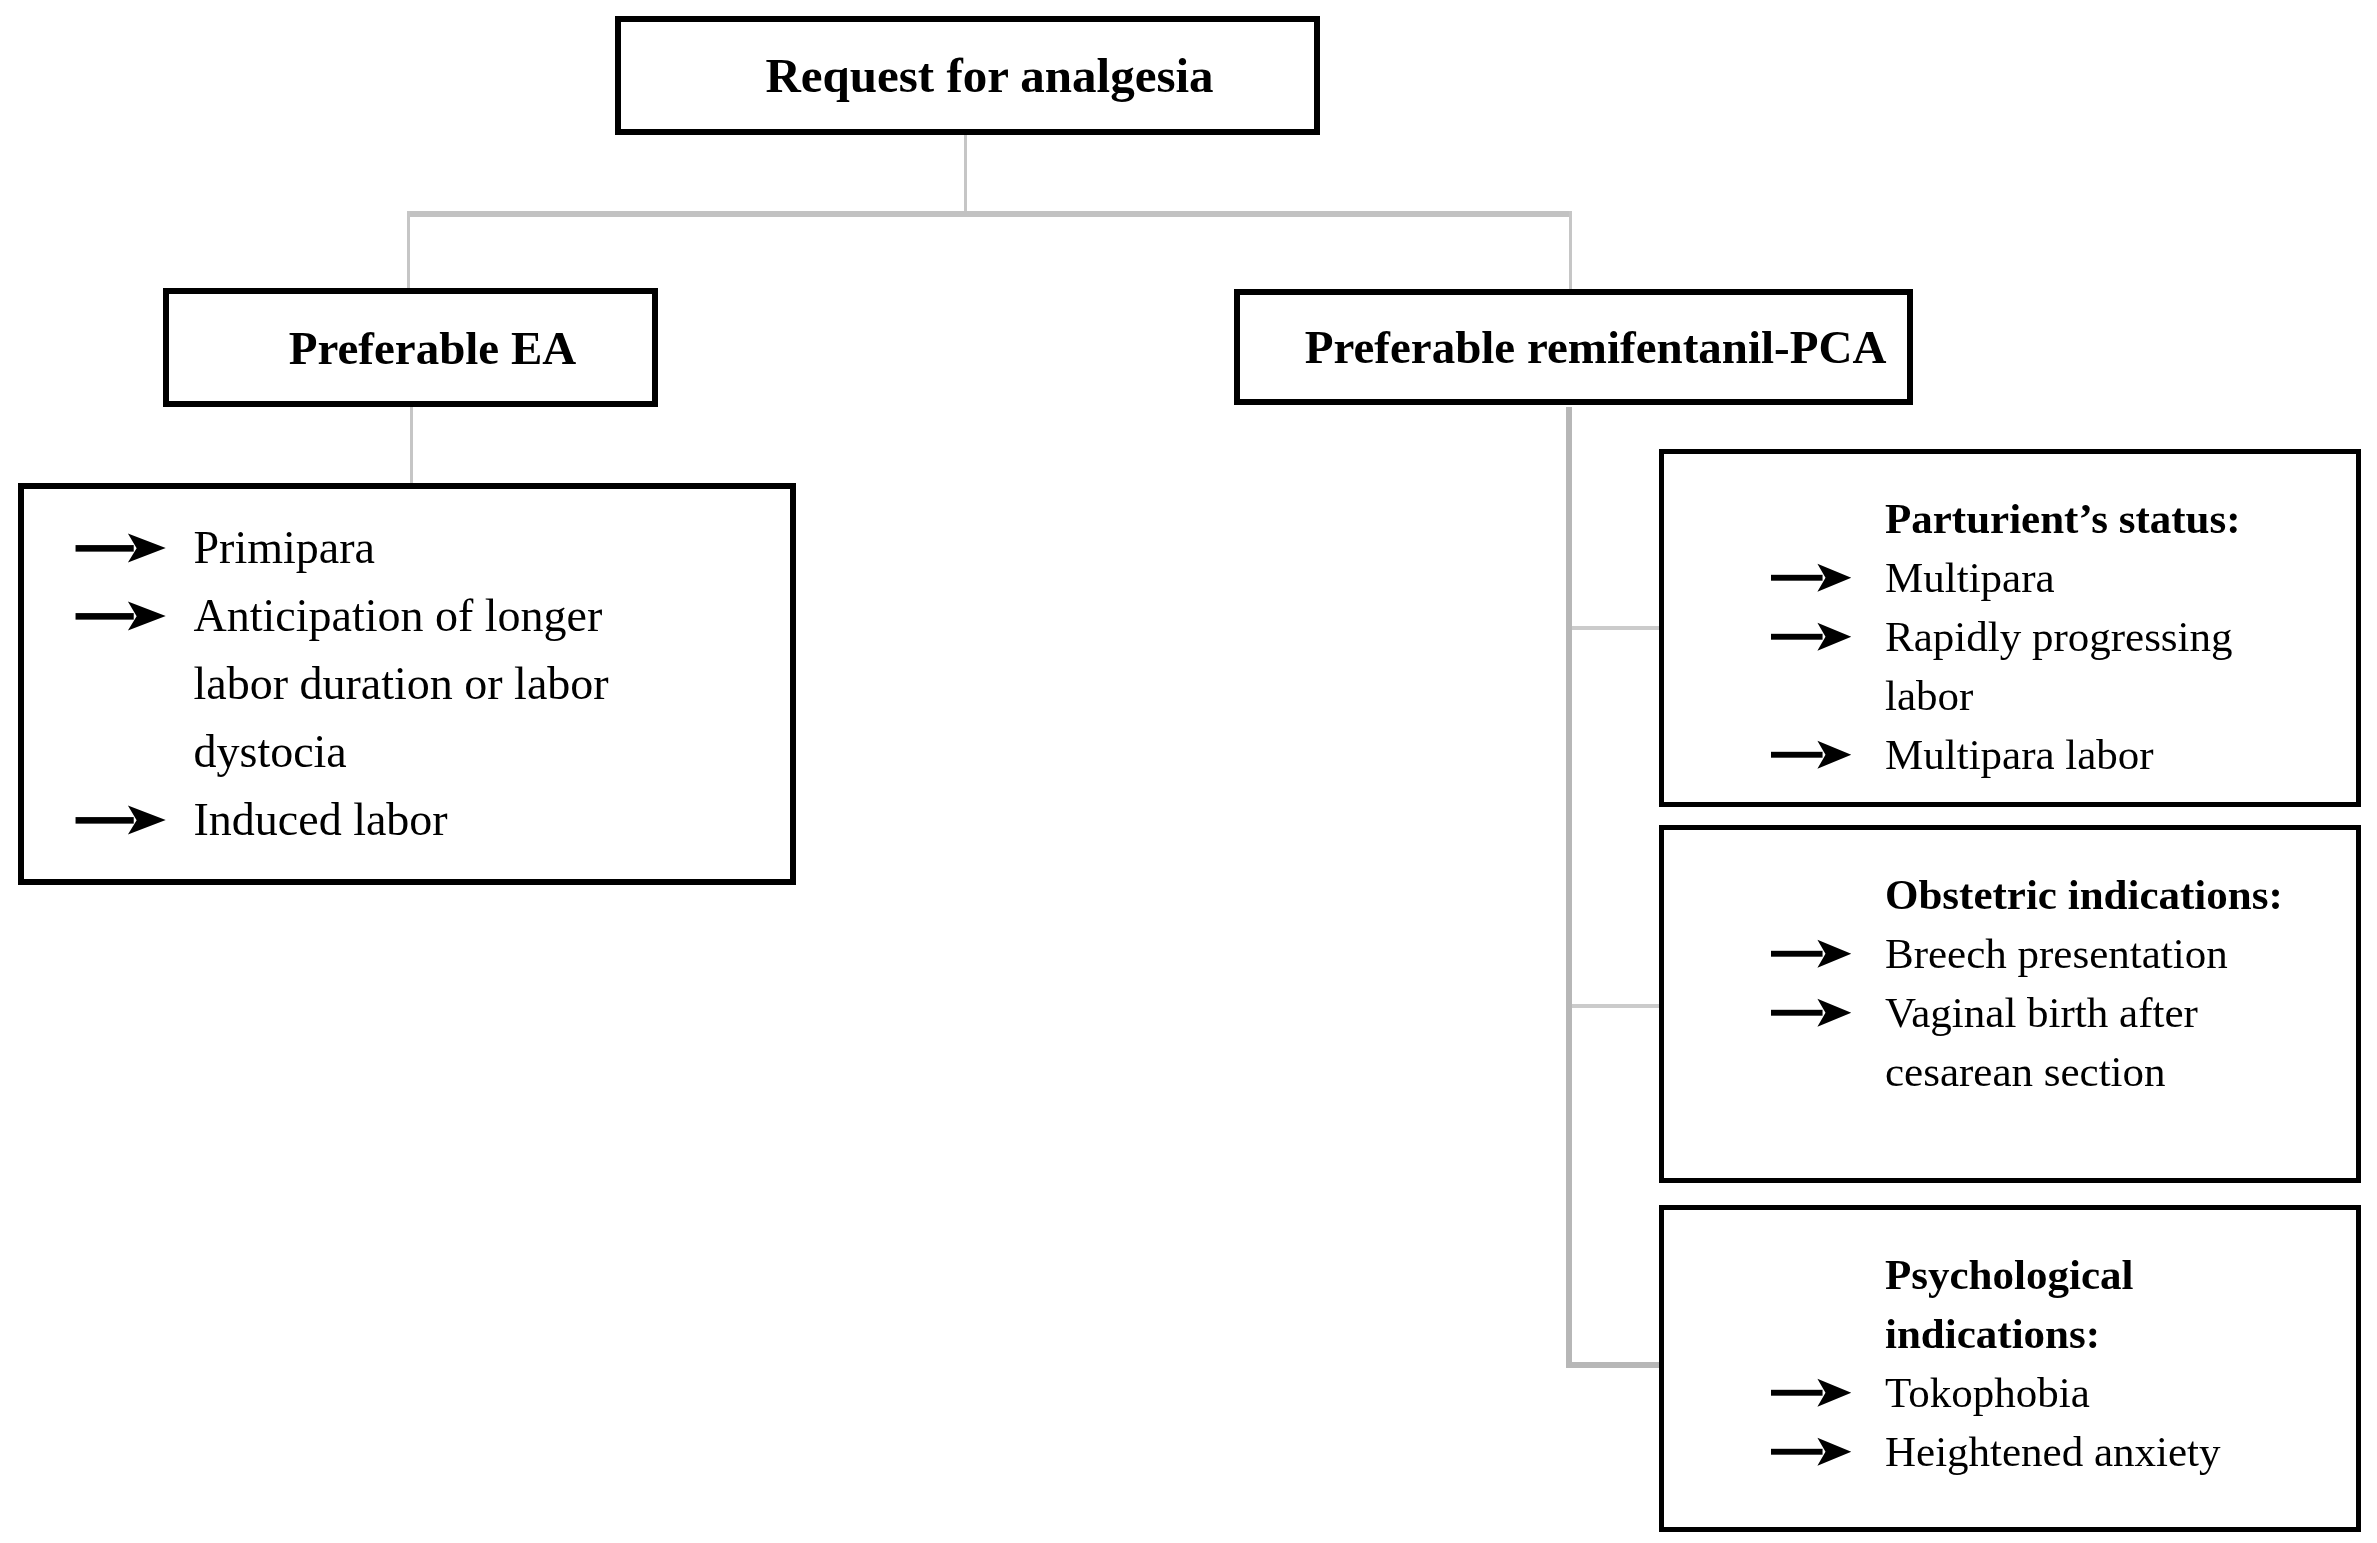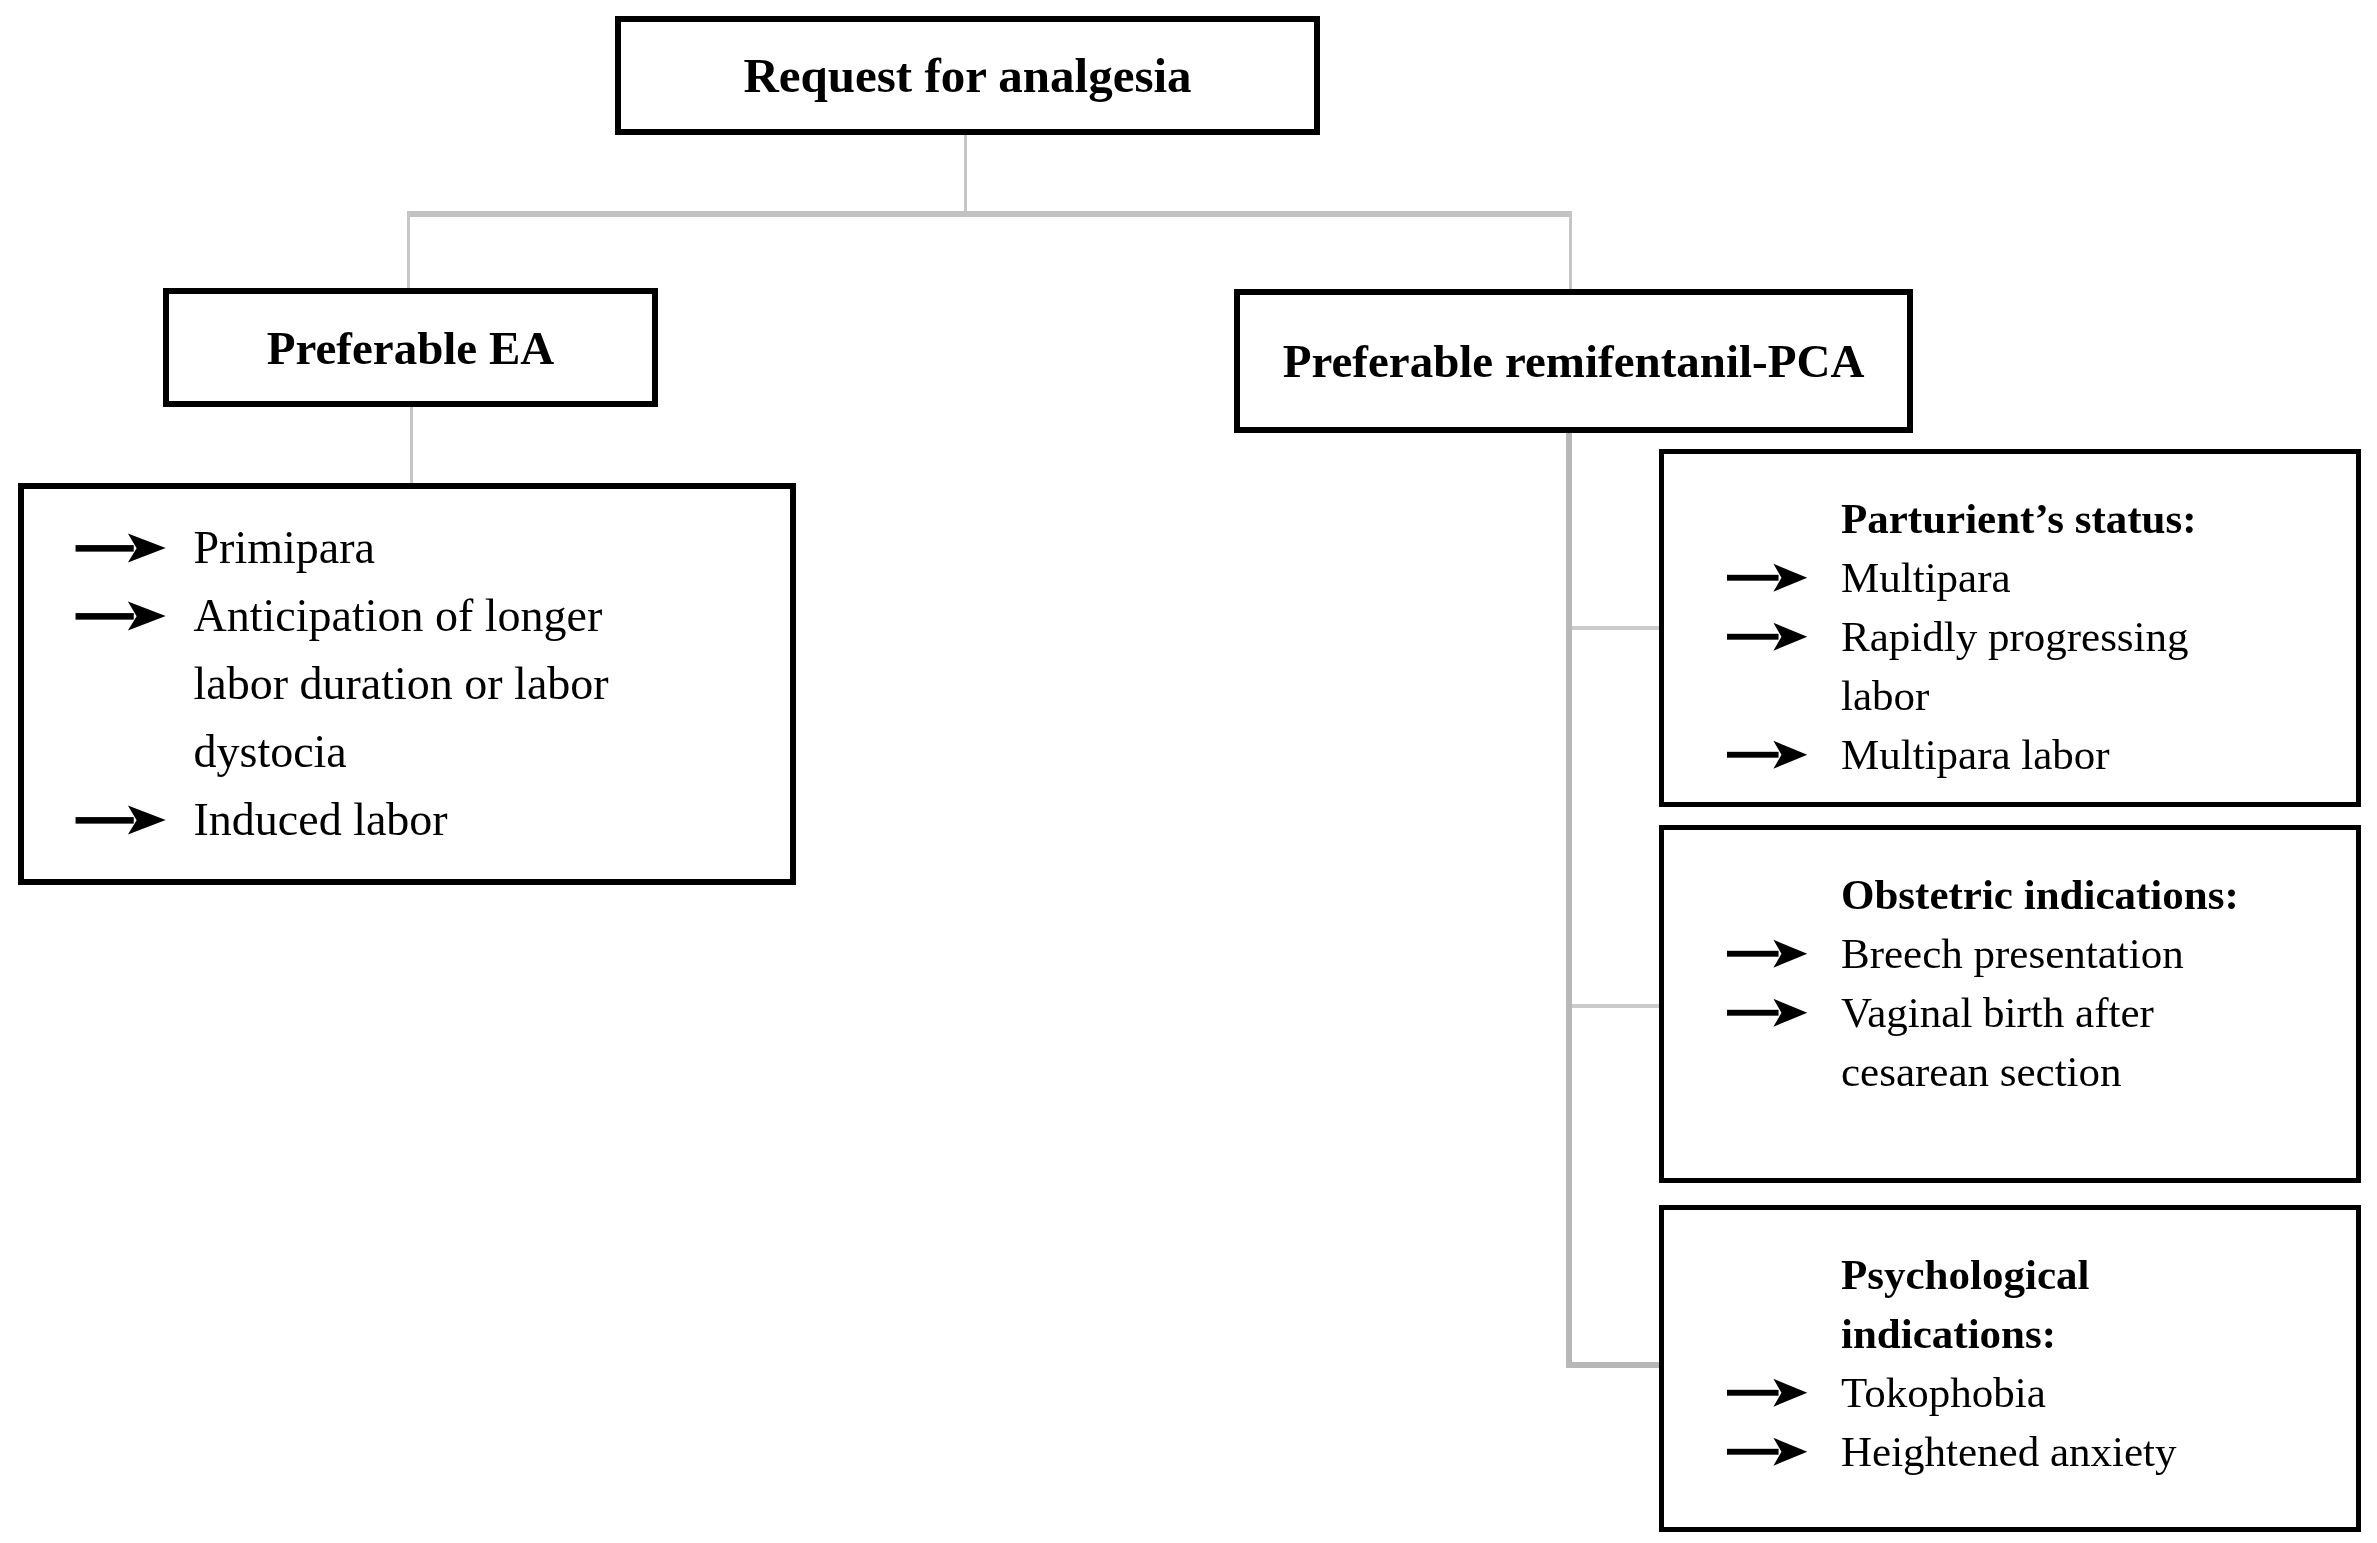--- a/index.html
+++ b/index.html
@@ -24,31 +24,32 @@
   #conn-stub-parturient   { left: 1572px; top: 626px;  width: 88px; height: 3.7px; background: #cbcbcb; }
   #conn-stub-obstetric    { left: 1572px; top: 1004px; width: 88px; height: 3.7px; background: #cbcbcb; }
   #conn-stub-psychological{ left: 1566px; top: 1362px; width: 94px; height: 5.9px; background: #b7b7b7; }
 
   
   .box {
     position: absolute;
     box-sizing: border-box;
     background: #ffffff;
     border: 6.6px solid #000000;
+    padding-left: 44px;
   }
   .title-box {
     display: flex;
     align-items: center;
     justify-content: center;
     text-align: center;
     font-weight: bold;
   }
   #box-root { left: 615px;  top: 16px;  width: 705px; height: 119px; font-size: 49px; }
   #box-ea   { left: 163px;  top: 288px; width: 495px; height: 119px; font-size: 47px; }
-  #box-pca  { left: 1234px; top: 289px; width: 679px; height: 144px; font-size: 47px; }
+  #box-pca  { left: 1234px; top: 289px; width: 679px; height: 116px; font-size: 47px; }
 
   
   #box-ea-list {
     left: 18.4px; top: 483px; width: 778px; height: 402px;
     padding: 25px 0 16px 44px;
     font-size: 46px;
     line-height: 68px;
   }
   #box-ea-list .row { display: flex; align-items: flex-start; }
   #box-ea-list .arrow { flex: 0 0 auto; margin: 17.7px 26.5px 0 6.6px; }

